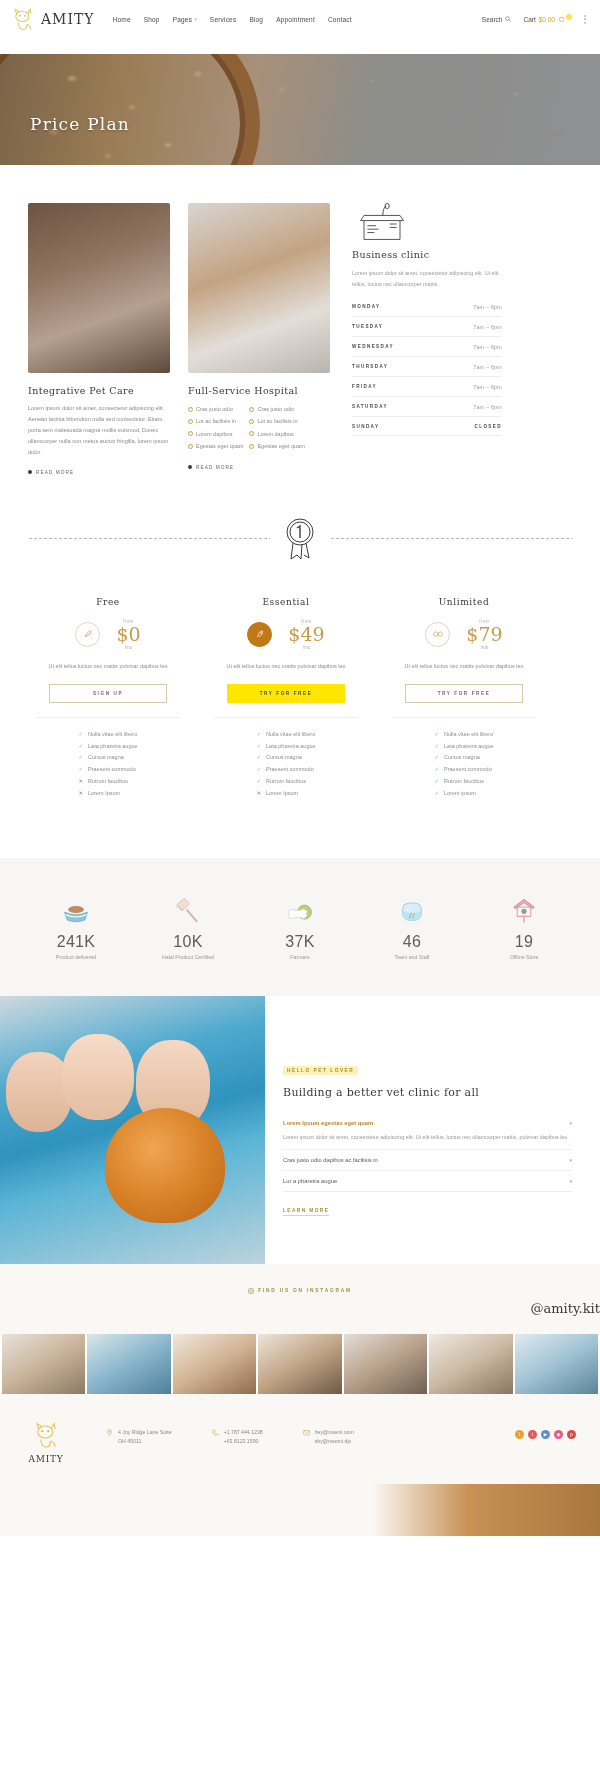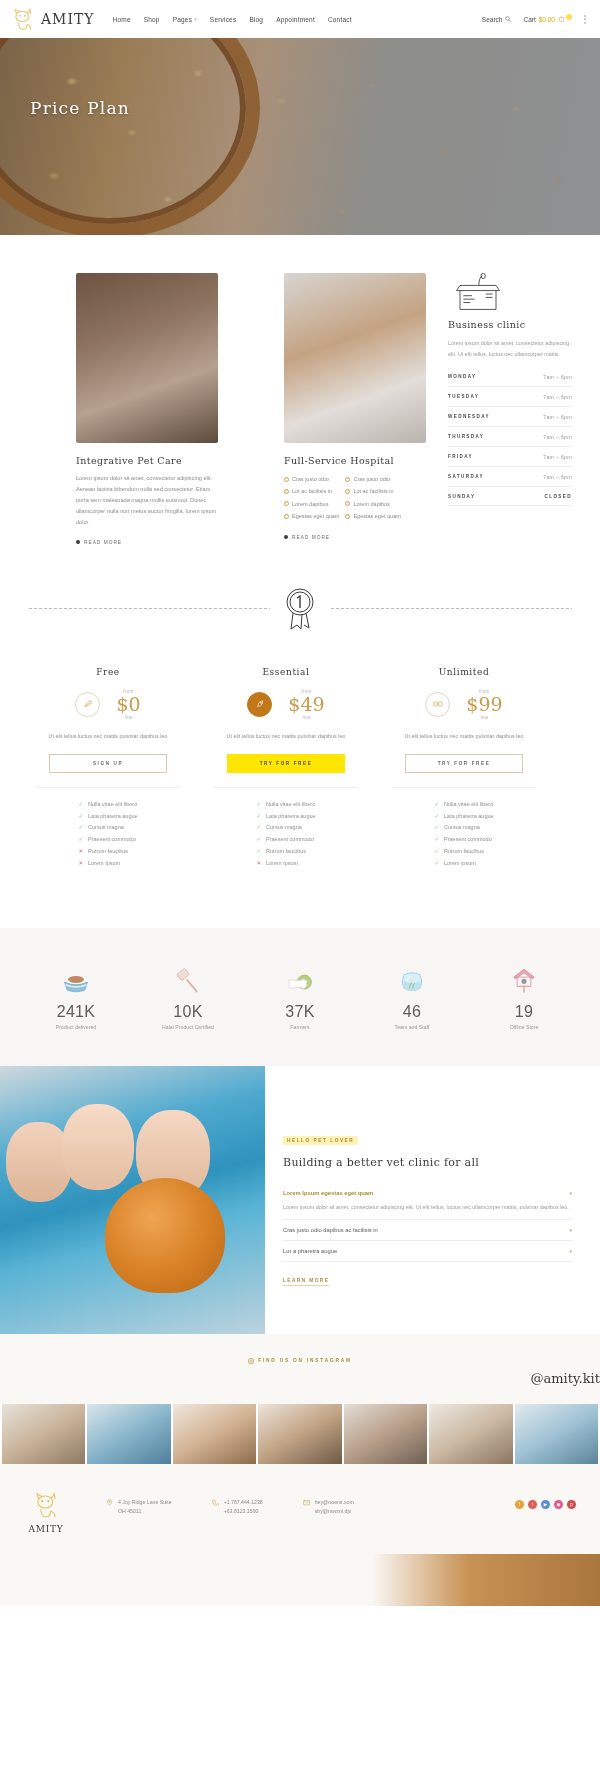--- a/index.html
+++ b/index.html
@@ -22,22 +22,22 @@
   .caret { font-size:5px; color:#b9b9b9; }
   .header-right { margin-left:auto; display:flex; align-items:center; gap:12px; padding-right:4px;}
   .hr-item { font-size:6.5px; color:#4b4b4b; display:flex; align-items:center; gap:3px; cursor:pointer;}
   .price-amt { color:#e0a800; }
   .cart-badge { width:6px;height:6px;border-radius:50%;background:#ffe14d; display:inline-block;
                 margin-left:-2px; margin-top:-5px;}
   .dots { display:flex; flex-direction:column; gap:1.5px; cursor:pointer; }
   .dots i { width:2px;height:2px;border-radius:50%;background:#bbb; display:block;}
 
   
-  .hero { position:relative; height:197px; overflow:hidden;
-          background:linear-gradient(100deg,#7a6348 0%,#9a7c55 20%,#a89079 42%,#8d8d8a 62%,#8f9092 100%); }
+  .hero { position:relative; height:111px; overflow:hidden;
+          background:linear-gradient(100deg,#7a6348 0%,#9a7c55 20%,#a89079 42%,#8d8d8a 62%,#8f9092 100%);margin-top:16px; }
   .hero-tex { position:absolute; inset:0; opacity:.55;
      background-image:
        radial-gradient(ellipse 9px 6px at 12% 22%, #d9c27c 0%, transparent 70%),
        radial-gradient(ellipse 7px 5px at 22% 48%, #c9b268 0%, transparent 70%),
        radial-gradient(ellipse 8px 6px at 33% 18%, #cdb882 0%, transparent 70%),
        radial-gradient(ellipse 6px 5px at 41% 62%, #b8a06a 0%, transparent 70%),
        radial-gradient(ellipse 9px 6px at 9% 70%, #c2ab6e 0%, transparent 70%),
        radial-gradient(ellipse 7px 5px at 28% 82%, #d3bd87 0%, transparent 70%),
        radial-gradient(ellipse 8px 6px at 47% 32%, #bda46d 0%, transparent 70%),
        radial-gradient(ellipse 7px 5px at 18% 92%, #caa76a 0%, transparent 70%),
@@ -49,21 +49,21 @@
   }
   .hero-bowl { position:absolute; left:-40px; top:-60px; width:300px; height:260px;
                border-radius:50%; border:14px solid #8a5a2b;
                box-shadow: inset 0 0 0 6px #6f4420; opacity:.85; }
   .hero-title { position:absolute; left:30px; top:60px; font-family:"DejaVu Serif", serif;
                 font-size:17px; color:#fff; letter-spacing:1.2px; font-weight:400;
                 text-shadow:0 1px 3px rgba(0,0,0,.35); }
 
   
   .services { display:flex; padding:38px 28px 0 28px; gap:18px; }
-  .svc-col { width:142px;margin-left:48px; }
+  .svc-col { width:142px; }
   .svc-img { width:142px; height:170px; border-radius:2px; }
   .svc-img.a { background:linear-gradient(160deg,#6d5442 0%,#8d7360 35%,#b6a090 65%,#5d4a3c 100%); }
   .svc-img.b { background:linear-gradient(160deg,#d8d5d2 0%,#c4a382 40%,#e3ded9 70%,#b9b4ae 100%); }
   .svc-title { font-family:"DejaVu Serif", serif; font-size:9.5px; letter-spacing:.4px;
                color:#3b3b3b; margin:12px 0 7px; font-weight:400; }
   .svc-text { font-size:5.6px; line-height:1.95; color:#8b8b8b; }
   .svc-list { display:flex; gap:6px; margin-top:2px;}
   .svc-list ul { list-style:none; }
   .svc-list li { font-size:5.5px; color:#8b8b8b; line-height:2.25; display:flex;
                  align-items:center; gap:3px; white-space:nowrap;}
@@ -476,21 +476,21 @@
         <span class="plan-circle">
           <svg viewBox="0 0 18 12" width="12" height="8">
               <g fill="none" stroke="#c89b4a" stroke-width="1">
                 <circle cx="5.5" cy="6" r="3.2"></circle>
                 <circle cx="12.5" cy="6" r="3.2"></circle>
               </g>
             </svg>
         </span>
         <span class="plan-price-wrap">
           <span class="from">from</span>
-          <span class="price">$99</span>
+          <span class="price">$79</span>
           <span class="permo">/mo</span>
         </span>
       </div>
       <div class="plan-desc">Ut elit tellus luctus nec  mattis pulvinar dapibus leo</div>
       <button class="plan-btn outline-gold">TRY FOR FREE</button>
       <div class="plan-sep"></div>
       <ul class="feat">
         <li>
             <span class="ok">✓</span>
             <span>Nulla vitae elit libero</span>

